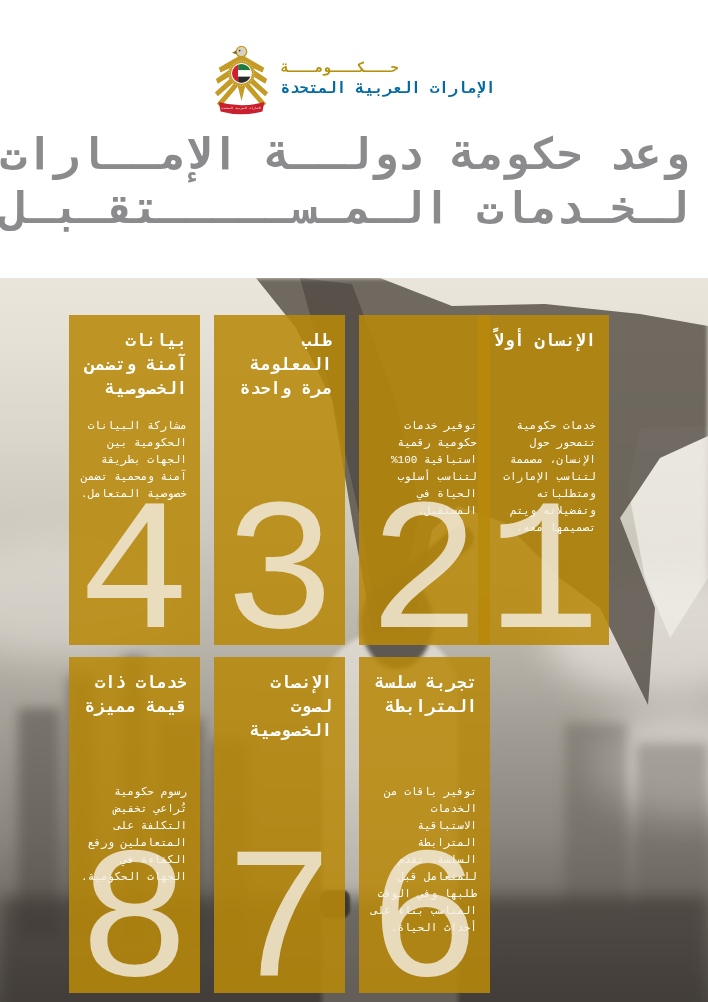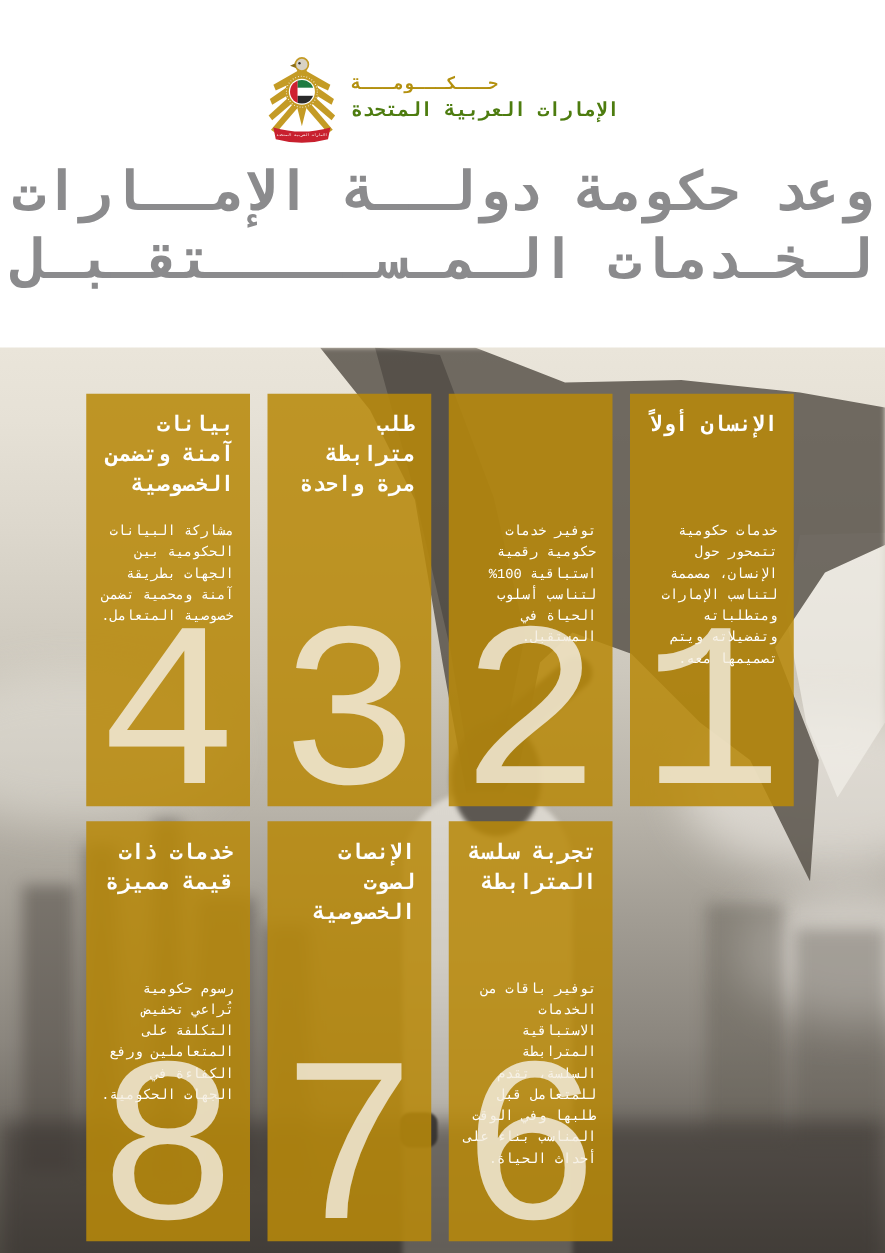--- a/index.html
+++ b/index.html
@@ -7,23 +7,23 @@
   .poster{
     position:relative;width:708px;height:1002px;margin:15px auto;
     background:#ffffff;overflow:hidden;
     font-family:Liberation Mono, monospace;
   }
   
   .logo-block{position:absolute;top:28px;left:0;right:0;display:flex;justify-content:center;align-items:flex-start;gap:11px;}
   .falcon{width:57px;height:76px;flex:0 0 auto;}
   .logo-text{direction:rtl;text-align:left;margin-top:17px;}
   .logo-line1{font-size:14px;font-weight:bold;color:#b3900e;line-height:1.2;}
-  .logo-line2{font-size:15.5px;font-weight:bold;color:#4d7c0f;line-height:1.25;margin-top:3px;}
+  .logo-line2{font-size:15.5px;font-weight:bold;color:#0369a1;line-height:1.25;margin-top:3px;}
   
-  .heading{position:absolute;top:116px;left:0;right:0;text-align:center;direction:rtl;
+  .heading{position:absolute;top:116px;left:0;right:0;text-align:left;direction:rtl;
     color:#8b8b8d;font-weight:bold;font-size:44px;line-height:1.22;}
   
   .photo{position:absolute;left:0;right:0;top:263px;height:739px;overflow:hidden;
     background:linear-gradient(180deg,#eae5da 0%,#e6e1d6 8%,#dcd7cc 20%,#cdc8bd 35%,#b8b3a9 50%,#a19c93 62%,#8b867e 75%,#6f6a63 86%,#4d4943 100%);}
   .photo *{position:absolute;}
   .cloud{border-radius:50%;filter:blur(18px);background:rgba(246,243,237,0.55);}
   .cloud.c1{left:545px;top:290px;width:230px;height:130px;}
   .cloud.c2{left:590px;top:430px;width:190px;height:110px;}
   .cloud.c3{left:-60px;top:260px;width:240px;height:120px;background:rgba(240,237,230,0.4);}
   .bld{filter:blur(6px);background:rgba(75,70,63,0.5);}
@@ -45,21 +45,21 @@
     background:linear-gradient(180deg,#dcd8d0 0%,#d0ccc4 35%,#b3afa7 70%,#979389 100%);}
   .person-head{left:361px;top:299px;width:72px;height:92px;border-radius:50%;filter:blur(2px);background:rgba(70,66,60,0.85);}
   .person-arm{left:398px;top:300px;width:95px;height:26px;border-radius:13px;filter:blur(1.5px);
     background:rgba(70,66,60,0.85);transform:rotate(-40deg);transform-origin:0 50%;}
   .hand-blob{left:320px;top:612px;width:30px;height:28px;border-radius:8px;filter:blur(1px);background:rgba(45,42,38,0.85);}
   
   .card{position:absolute;width:131px;overflow:hidden;direction:rtl;
     background:rgba(184,137,10,0.87);color:#ffffff;}
   .row1{top:300px;height:330px;}
   .row2{top:642px;height:336px;}
-  .cx1{left:504px;} .cx2{left:359px;} .cx3{left:214px;} .cx4{left:69px;}
+  .cx1{left:478px;} .cx2{left:359px;} .cx3{left:214px;} .cx4{left:69px;}
   .card-title{position:absolute;top:15px;right:13px;left:9px;text-align:right;
     font-size:17px;font-weight:bold;line-height:1.42;}
   .card-desc{position:absolute;right:13px;left:9px;text-align:right;
     font-size:11px;line-height:1.55;}
   .row1 .card-desc{top:103px;}
   .row2 .card-desc{top:127px;}
   .card-num{position:absolute;bottom:-26px;left:0;right:0;text-align:center;direction:ltr;
     font-size:188px;line-height:1;font-weight:400;color:rgba(244,238,224,0.82);}
 </style>
 </head>
@@ -141,21 +141,21 @@
   <div class="card row1 cx1">
     <div class="card-title">الإنسان أولاً</div>
     <div class="card-desc">خدمات حكومية تتمحور حول الإنسان، مصممة لتناسب الإمارات ومتطلباته وتفضيلاته ويتم تصميمها معه.</div>
     <div class="card-num">1</div>
   </div>
   <div class="card row1 cx2">
     <div class="card-desc">توفير خدمات حكومية رقمية استباقية 100% لتناسب أسلوب الحياة في المستقبل.</div>
     <div class="card-num">2</div>
   </div>
   <div class="card row1 cx3">
-    <div class="card-title">طلب مترابطة مرة واحدة</div>
+    <div class="card-title">طلب المعلومة مرة واحدة</div>
     <div class="card-num">3</div>
   </div>
   <div class="card row1 cx4">
     <div class="card-title">بيانات آمنة وتضمن الخصوصية</div>
     <div class="card-desc">مشاركة البيانات الحكومية بين الجهات بطريقة آمنة ومحمية تضمن خصوصية المتعامل.</div>
     <div class="card-num">4</div>
   </div>
 
   <div class="card row2 cx2">
     <div class="card-title">تجربة سلسة المترابطة</div>

